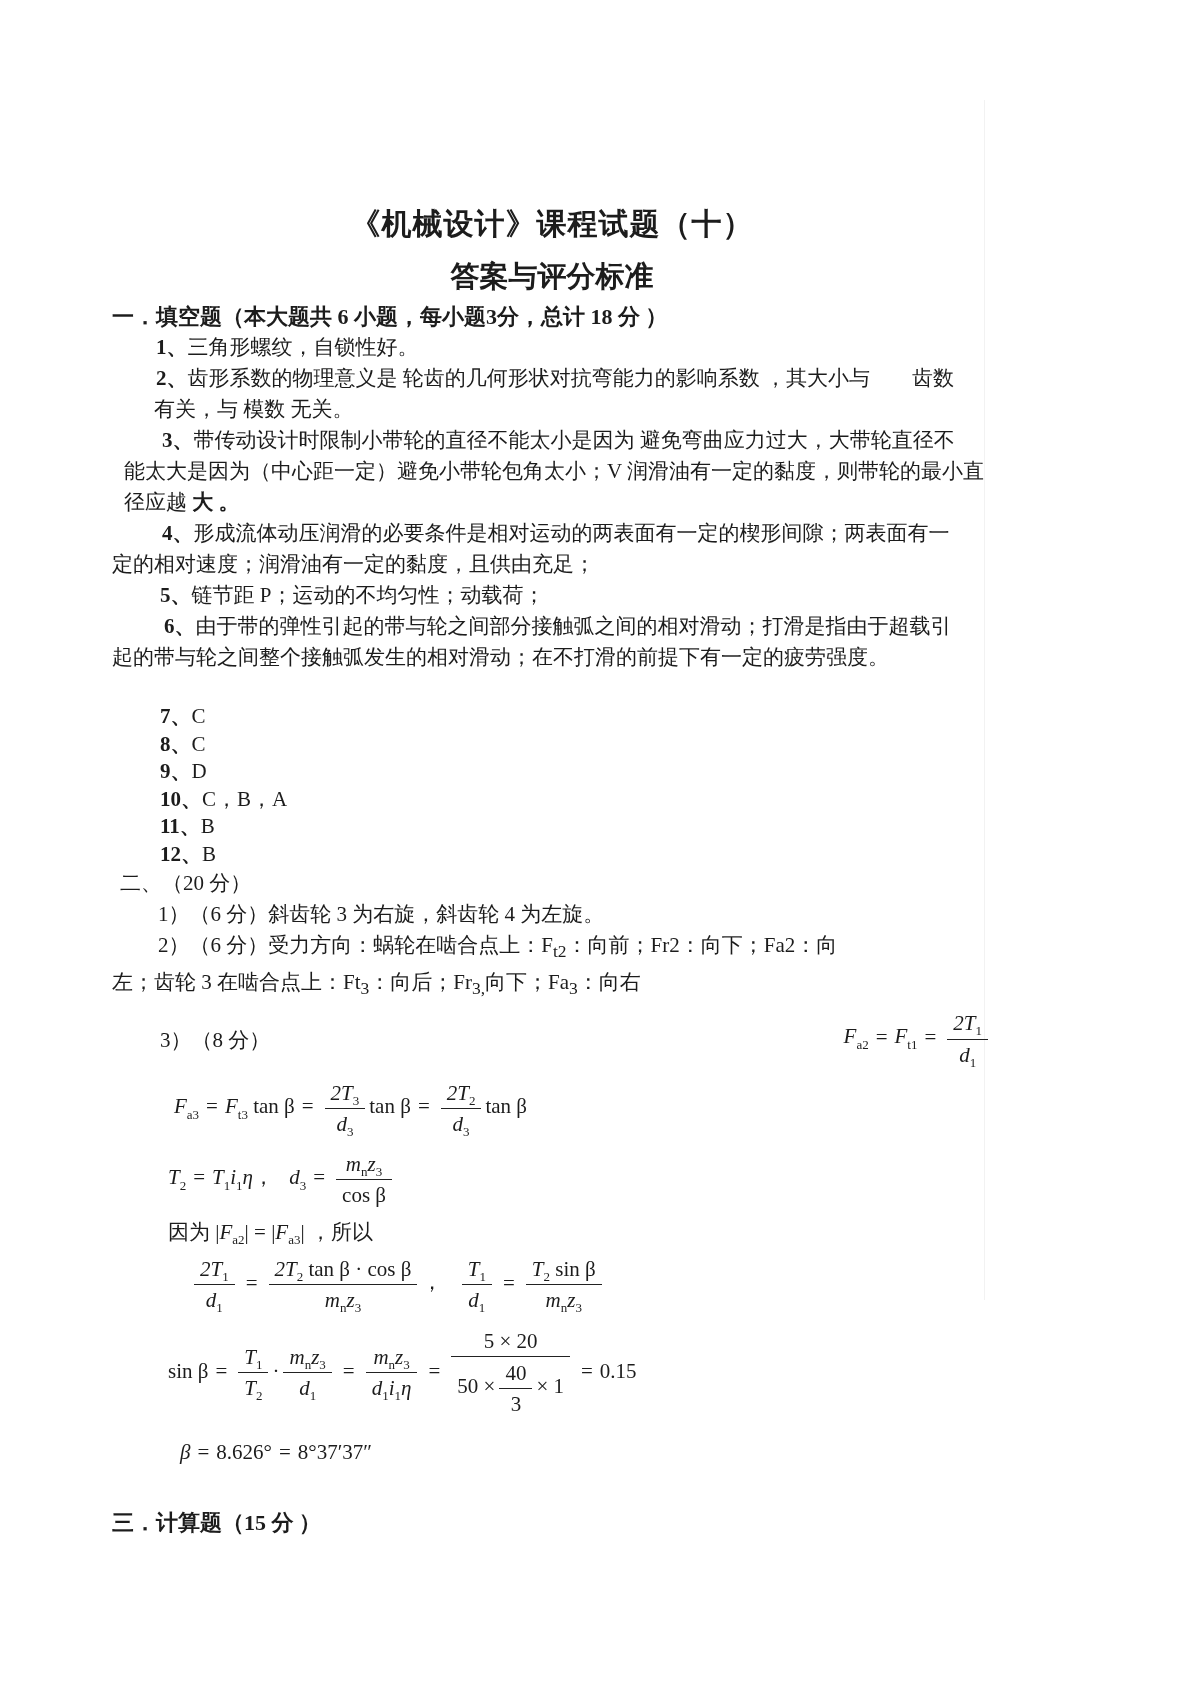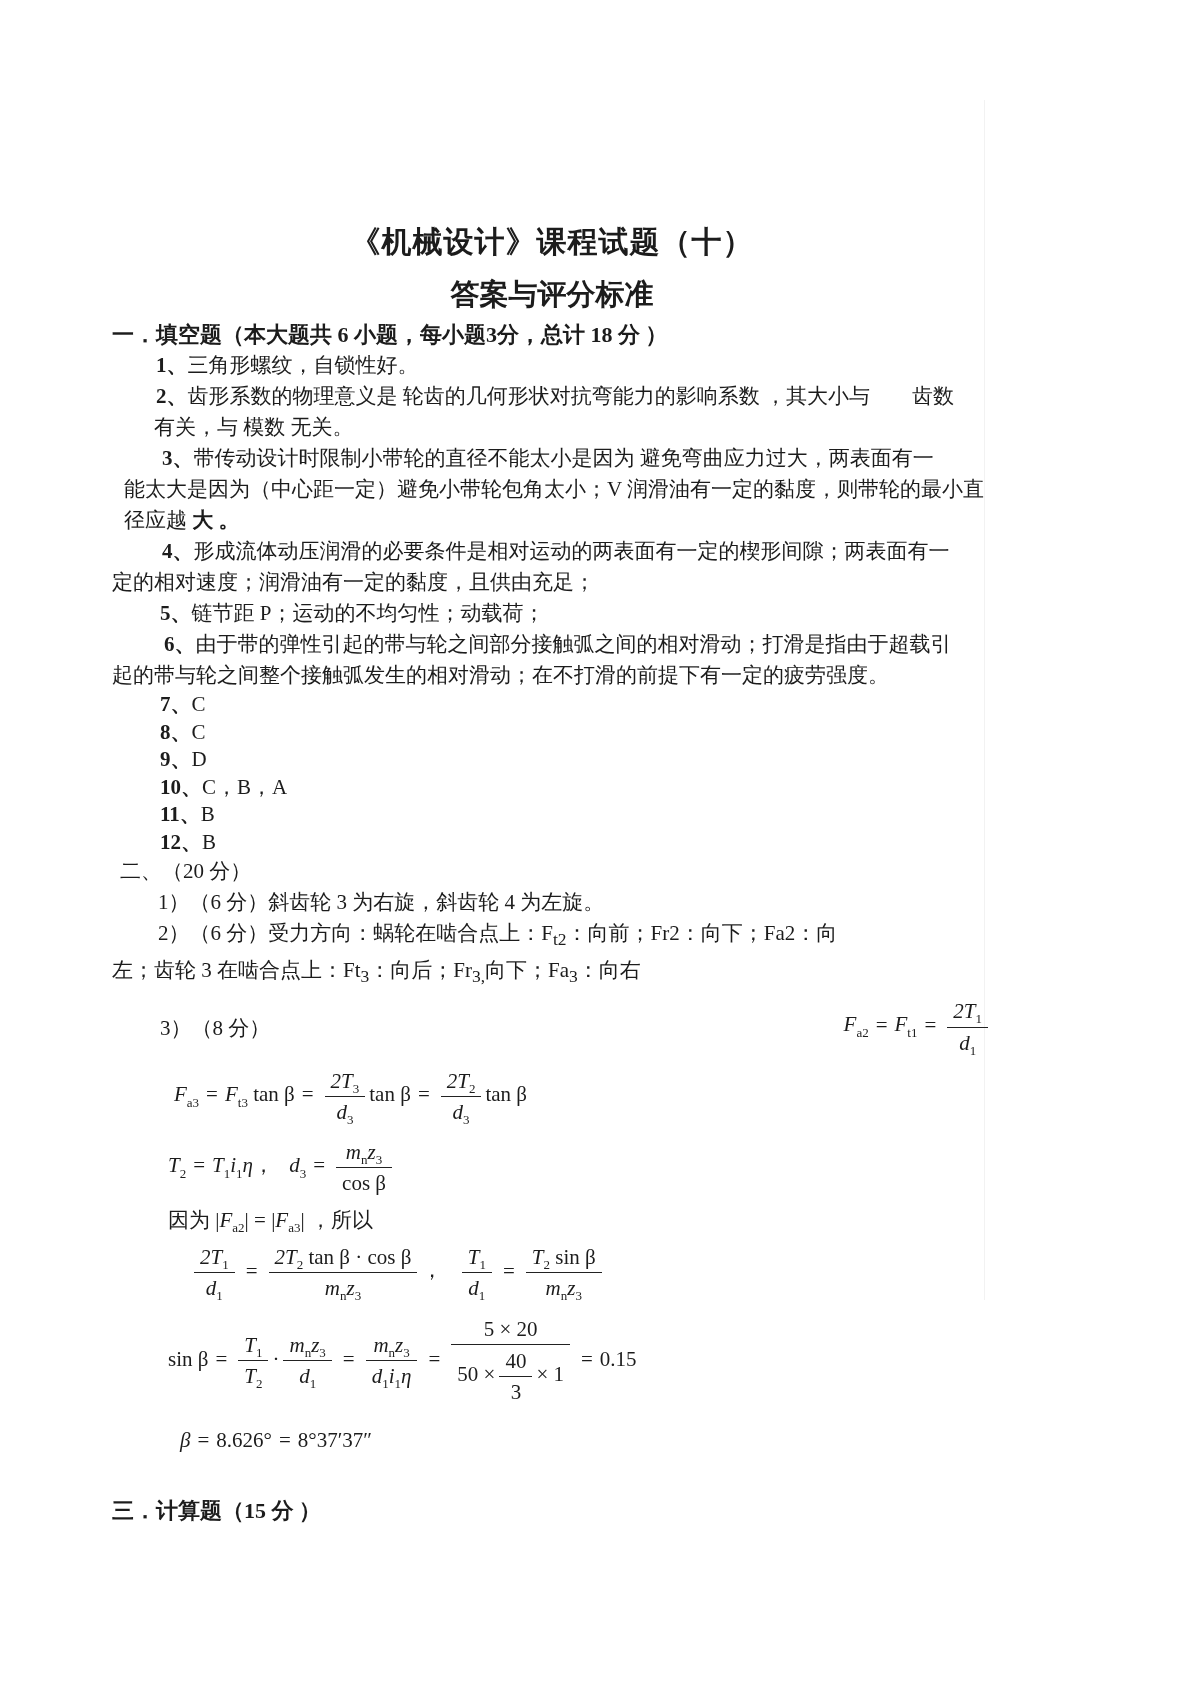--- a/index.html
+++ b/index.html
@@ -1,19 +1,19 @@
 <!DOCTYPE html>
 <html><head>
 <meta charset="utf-8">
 <style>
   html,body{margin:0;padding:0;background:#ffffff;}
   .page{position:relative;width:1190px;height:1683px;background:#ffffff;overflow:hidden;
         font-family:"Liberation Serif","DejaVu Serif",serif;color:#1c1c1c;}
   .edge{position:absolute;left:984px;top:100px;width:1px;height:1200px;background:rgba(0,0,0,0.05);}
-  .content{position:absolute;left:112px;top:222px;width:880px;}
+  .content{position:absolute;left:112px;top:204px;width:880px;}
   .title{font-size:30px;font-weight:bold;text-align:center;line-height:40px;letter-spacing:1px;}
   .subtitle{font-size:29px;font-weight:bold;text-align:center;line-height:40px;margin-top:12px;}
   .h1{font-size:22px;font-weight:bold;line-height:31px;margin-top:5px;white-space:nowrap;}
   .ln{font-size:21px;line-height:31px;white-space:nowrap;}
   .ans{line-height:27.5px;}
   .b{font-weight:bold;}
   .u{text-underline-offset:4px;text-decoration-thickness:1.2px;}
   .math{font-size:21px;}
   .math i{font-style:italic;}
   .math sub{font-size:13px;line-height:0;}
@@ -41,21 +41,21 @@
     </div>
 
     <div class="ln" style="padding-left:44px;">
       <span class="b">2、</span><span>齿形系数的物理意义是</span><span class="u"> 轮齿的几何形状对抗弯能力的影响系数 </span><span>，其大小与</span><span class="u">　　齿数</span>
     </div>
     <div class="ln">
       <span class="u">　　</span><span>有关，与</span><span class="u"> 模数 </span><span>无关。</span>
     </div>
 
     <div class="ln" style="padding-left:50px;">
-      <span class="b">3、</span><span>带传动设计时限制小带轮的直径不能太小是因为</span><span class="u"> 避免弯曲应力过大</span><span>，两表面有一</span>
+      <span class="b">3、</span><span>带传动设计时限制小带轮的直径不能太小是因为</span><span class="u"> 避免弯曲应力过大</span><span>，大带轮直径不</span>
     </div>
     <div class="ln" style="padding-left:12px;">
       <span>能太大是因为（中心距一定）</span><span class="u">避免小带轮包角太小；</span><span>V 润滑油有一定的黏度，则带轮的最小直</span>
     </div>
     <div class="ln" style="padding-left:12px;">
       <span>径应越</span><span class="u b"> 大 。</span>
     </div>
 
     <div class="ln" style="padding-left:50px;">
       <span class="b">4、</span><span>形成流体动压润滑的必要条件是</span><span class="u">相对运动的两表面有一定的楔形间隙；两表面有一</span>
@@ -68,21 +68,21 @@
       <span class="b">5、</span><span class="u">链节距 P；运动的不均匀性；动载荷；</span>
     </div>
 
     <div class="ln" style="padding-left:52px;">
       <span class="b">6、</span><span class="u">由于带的弹性引起的带与轮之间部分接触弧之间的相对滑动；打滑是指由于超载引</span>
     </div>
     <div class="ln">
       <span class="u">起的带与轮之间整个接触弧发生的相对滑动；在不打滑的前提下有一定的疲劳强度。</span>
     </div>
 
-    <div class="ln ans" style="padding-left:48px;"><span class="b">7、</span><span>C</span></div>
+    <div class="ln ans" style="padding-left:48px;margin-top:30px;"><span class="b">7、</span><span>C</span></div>
     <div class="ln ans" style="padding-left:48px;"><span class="b">8、</span><span>C</span></div>
     <div class="ln ans" style="padding-left:48px;"><span class="b">9、</span><span>D</span></div>
     <div class="ln ans" style="padding-left:48px;"><span class="b">10、</span><span>C，B，A</span></div>
     <div class="ln ans" style="padding-left:48px;"><span class="b">11、</span><span>B</span></div>
     <div class="ln ans" style="padding-left:48px;"><span class="b">12、</span><span>B</span></div>
 
     <div class="ln" style="padding-left:8px;"><span>二、（20 分）</span></div>
 
     <div class="ln" style="padding-left:46px;"><span>1）（6 分）斜齿轮 3 为右旋，斜齿轮 4 为左旋。</span></div>
 

